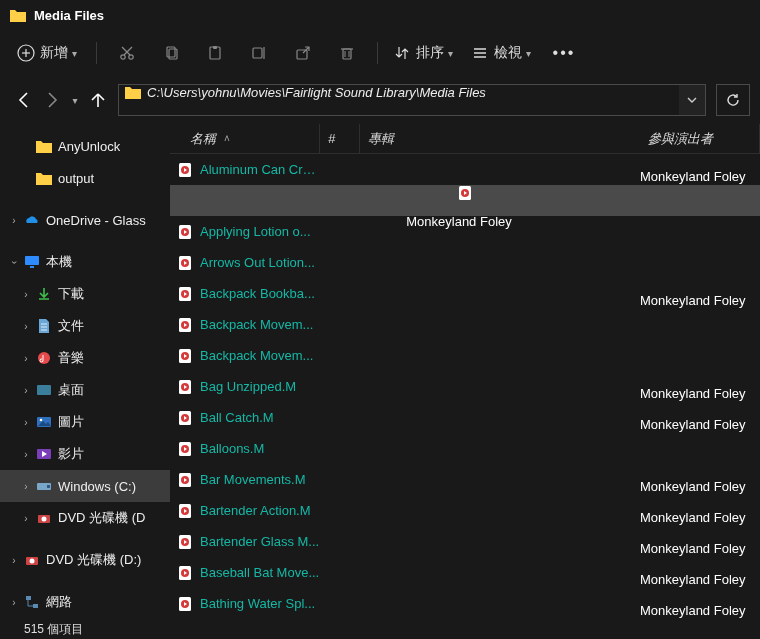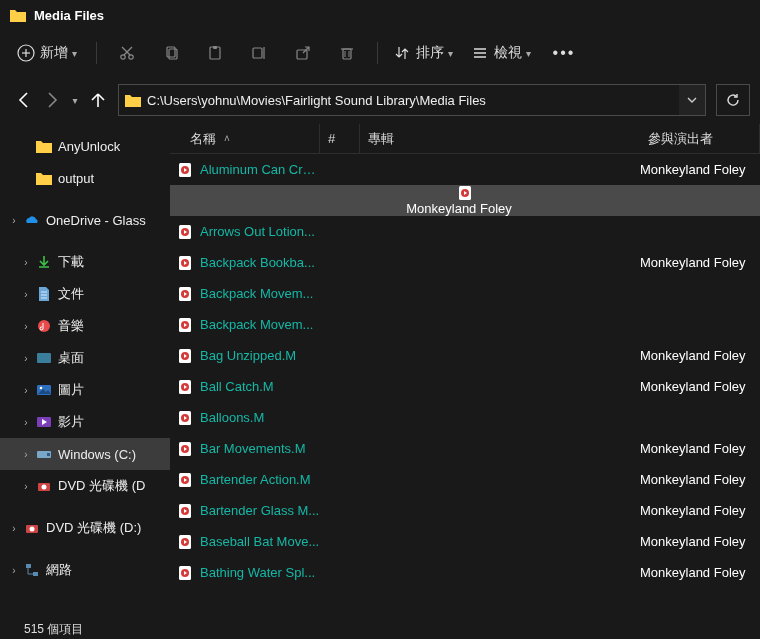--- a/index.html
+++ b/index.html
@@ -60,25 +60,26 @@
   }
   .nav-arrow {
     width: 28px; height: 32px;
     display: flex; align-items: center; justify-content: center;
     color: #ddd;
     cursor: pointer;
   }
   .nav-arrow.dim { color: #777; }
   .addr-wrap {
     flex: 1;
-    display: flex; align-items: center;
+    display: flex; align-items: flex-start;
     height: 32px;
     border: 1px solid #4a4a4a;
     background: #191919;
     margin: 0 6px 0 6px;
+    font-style: italic;
   }
   .addr-icon { width: 28px; display: flex; justify-content: center; }
   .addr-path { flex: 1; font-size: 13px; color: #eee; overflow: hidden; white-space: nowrap; }
   .addr-right-chev {
     width: 26px; height: 30px;
     display: flex; align-items: center; justify-content: center;
     background: #232323;
     color: #aaa;
     cursor: pointer;
   }
@@ -119,20 +120,21 @@
   .indent-1 { padding-left: 6px; }
   .indent-2 { padding-left: 18px; }
 
   
   .content { flex: 1; display: flex; flex-direction: column; overflow: hidden; }
   .col-headers {
     display: flex; align-items: flex-end;
     height: 30px;
     border-bottom: 1px solid #2e2e2e;
     color: #ddd;
+    font-style: italic;
   }
   .ch-cell { padding: 0 8px; font-size: 13px; border-right: 1px solid #2e2e2e; height: 100%; display: flex; align-items: center; }
   .ch-name { width: 150px; padding-left: 20px; }
   .ch-num { width: 40px; }
   .ch-title { width: 160px; }
   .ch-artist { width: 120px; }
   .ch-album { flex: 1; }
   .sort-arrow { margin-left: 8px; font-size: 10px; color: #aaa; }
 
   .rows { flex: 1; overflow: hidden; }
@@ -140,21 +142,21 @@
     display: flex; align-items: center;
     height: 31px;
     cursor: pointer;
   }
   .row.selected { background: #4a4a4a; flex-direction: column; }
   .r-icon { width: 30px; display: flex; justify-content: center; }
   .r-name { width: 120px; overflow: hidden; white-space: nowrap; text-overflow: ellipsis; color: #14b8a6; font-size: 13px; }
   .r-num { width: 40px; }
   .r-title { width: 160px; }
   .r-artist { width: 120px; }
-  .r-album { flex: 1; color: #fff; font-size: 13px; padding-right: 12px; }
+  .r-album { flex: 1; color: #fff; font-size: 13px; padding-right: 12px; margin-top: 13px; }
 
   
   .status {
     position: absolute; left: 16px; bottom: 0;
     height: 20px; width: 100%;
     padding: 0 8px;
     font-size: 12px; color: #ddd;
     display: flex; align-items: center;
   }
 
@@ -316,20 +318,30 @@
     <div class="side-item indent-1">
       <span class="side-chev">›</span>
       <span class="side-icon">
           <svg width="16" height="12" viewBox="0 0 16 12">
             <path d="M3 9 a3 3 0 0 1 2 -5 a4 4 0 0 1 7 1 a2.5 2.5 0 0 1 1 4 z" fill="#1f8fe8"></path>
           </svg>
         </span>
       <span class="side-label">OneDrive - Glass</span>
     </div>
     <div style="height:10px"></div>
+    <div class="side-item indent-1">
+      <span class="side-chev" style="transform:rotate(90deg);">›</span>
+      <span class="side-icon">
+          <svg width="16" height="14" viewBox="0 0 16 14">
+            <rect x="1" y="1" width="14" height="9" rx="1" fill="#2f8cff"></rect>
+            <rect x="6" y="11" width="4" height="2" fill="#2f8cff"></rect>
+          </svg>
+        </span>
+      <span class="side-label">本機</span>
+    </div>
     <div class="side-item indent-2">
       <span class="side-chev">›</span>
       <span class="side-icon">
           <svg width="14" height="14" viewBox="0 0 14 14">
             <path d="M7 1 L7 9 M3 6 L7 10 L11 6 M2 12 L12 12" fill="none" stroke="#3cc04a" stroke-width="1.6"></path>
           </svg>
         </span>
       <span class="side-label">下載</span>
     </div>
     <div class="side-item indent-2">
@@ -475,20 +487,34 @@
           <span class="r-album">Monkeyland Foley</span>
         </div>
         <div class="row">
           <span class="r-icon">
             <svg width="16" height="16" viewBox="0 0 16 16">
               <rect x="2" y="1" width="12" height="14" rx="1.5" fill="#fff"></rect>
               <circle cx="8" cy="8" r="4" fill="#d43a3a"></circle>
               <path d="M7 6 L10 8 L7 10 z" fill="#fff"></path>
             </svg>
           </span>
+          <span class="r-name">Applying Lotion o...</span>
+          <span class="r-num"></span>
+          <span class="r-title"></span>
+          <span class="r-artist"></span>
+          <span class="r-album"></span>
+        </div>
+        <div class="row">
+          <span class="r-icon">
+            <svg width="16" height="16" viewBox="0 0 16 16">
+              <rect x="2" y="1" width="12" height="14" rx="1.5" fill="#fff"></rect>
+              <circle cx="8" cy="8" r="4" fill="#d43a3a"></circle>
+              <path d="M7 6 L10 8 L7 10 z" fill="#fff"></path>
+            </svg>
+          </span>
           <span class="r-name">Arrows Out Lotion...</span>
           <span class="r-num"></span>
           <span class="r-title"></span>
           <span class="r-artist"></span>
           <span class="r-album"></span>
         </div>
         <div class="row">
           <span class="r-icon">
             <svg width="16" height="16" viewBox="0 0 16 16">
               <rect x="2" y="1" width="12" height="14" rx="1.5" fill="#fff"></rect>

